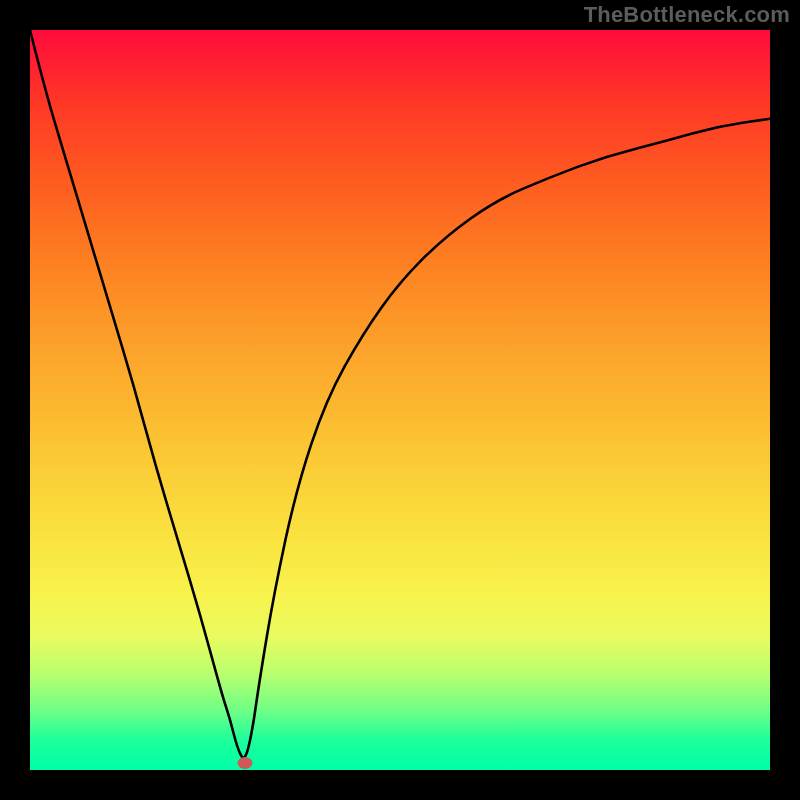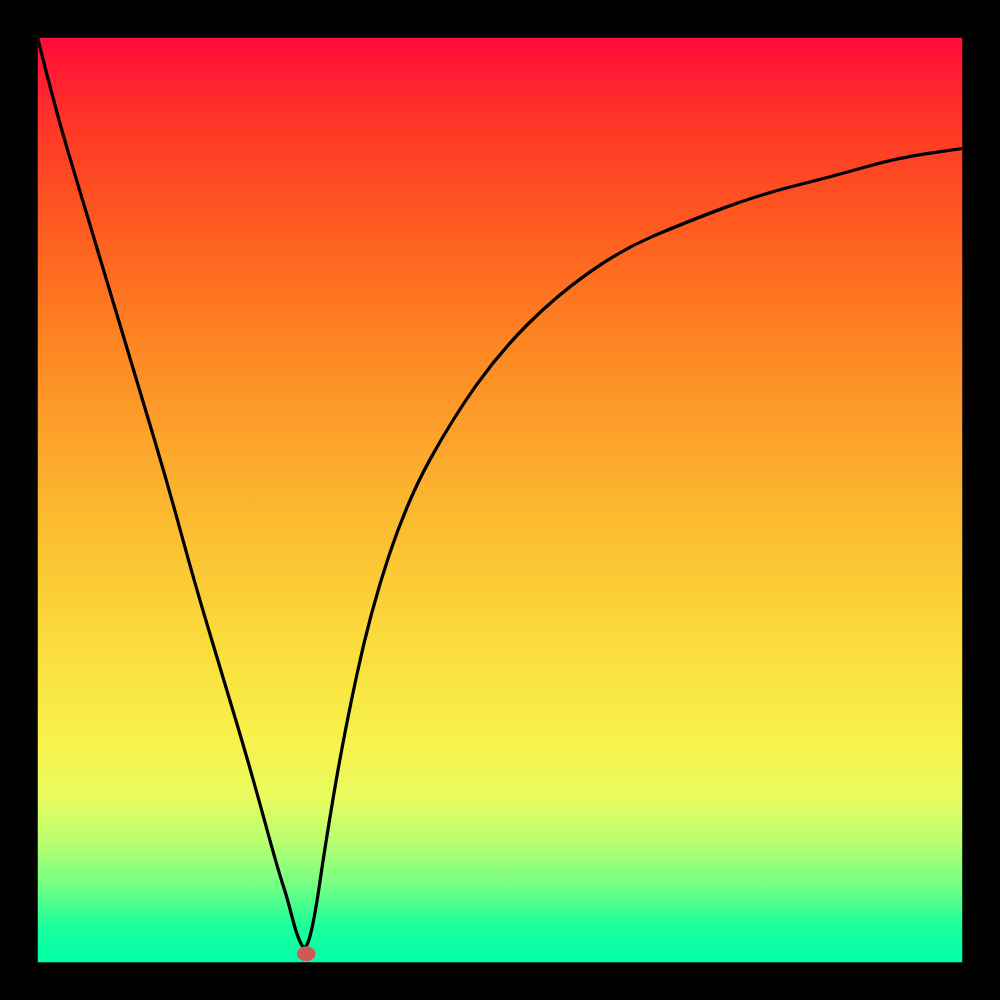--- a/index.html
+++ b/index.html
@@ -55,20 +55,21 @@
     height: 12px;
     border-radius: 50%;
     background: #cf5959;
     transform: translate(-50%, -50%);
   }
 </style>
 </head>
 <body>
 
 <div class="frame">
+  <div class="watermark">TheBottleneck.com</div>
 
   <div class="plot-area">
     <div class="gradient"></div>
 
     <svg class="curve-layer" viewBox="0 0 740 740" preserveAspectRatio="none">
       <path id="curve-path" fill="none" stroke="#000" stroke-width="2.6" stroke-linecap="round" d="M 0.00 0.00 Q 14.80 59.20 25.90 96.20 Q 37.00 133.20 48.10 170.20 Q 59.20 207.20 70.30 244.20 Q 81.40 281.20 92.50 318.20 Q 103.60 355.20 114.70 395.90 Q 125.80 436.60 136.90 473.60 Q 148.00 510.60 159.10 547.60 Q 170.20 584.60 181.30 625.30 Q 192.40 666.00 196.10 677.10 Q 199.80 688.20 203.50 703.00 Q 207.20 717.80 210.90 725.20 Q 214.60 732.60 218.30 717.80 Q 222.00 703.00 225.70 677.10 Q 229.40 651.20 236.80 606.80 Q 244.20 562.40 255.30 510.60 Q 266.40 458.80 281.20 414.40 Q 296.00 370.00 314.50 336.70 Q 333.00 303.40 351.50 277.50 Q 370.00 251.60 392.20 229.40 Q 414.40 207.20 440.30 188.70 Q 466.20 170.20 492.10 159.10 Q 518.00 148.00 547.60 136.90 Q 577.20 125.80 606.80 118.40 Q 636.40 111.00 662.30 103.60 Q 688.20 96.20 714.10 92.50 L 740.00 88.80"></path>
     </svg>
 
     <div id="marker" class="marker" style="left: 214.6px; top: 732.6px;"></div>
   </div>

